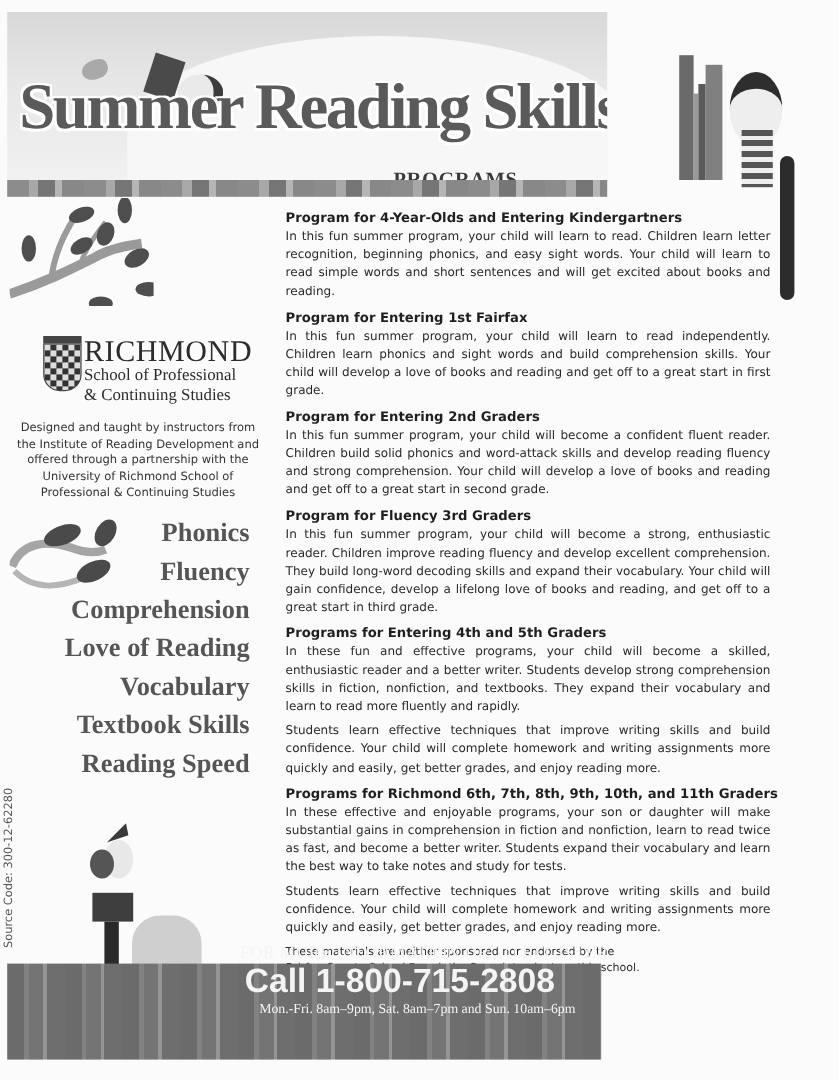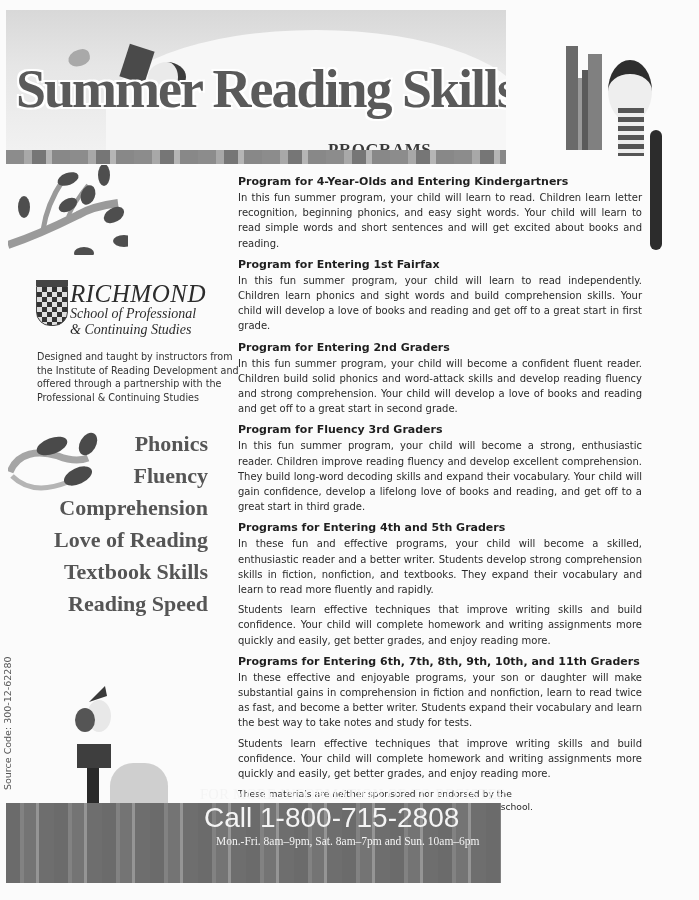--- a/index.html
+++ b/index.html
@@ -63,21 +63,21 @@
   }
   .girl-leg {
     position: absolute; left: 650px; top: 130px; width: 12px; height: 120px;
     background: #2c2c2c; border-radius: 6px;
   }
   
   .branch {
     position: absolute; left: 8px; top: 165px; width: 120px; height: 90px;
   }
   .logo {
-    position: absolute; left: 36px; top: 286px; width: 190px; height: 52px; font-style: italic;
+    position: absolute; left: 36px; top: 286px; width: 190px; height: 52px;
   }
   .shield {
     position: absolute; left: 0; top: 0; width: 30px; height: 38px;
     background: conic-gradient(#333 0 25%, #ddd 0 50%, #333 0 75%, #ddd 0) 0 0/10px 10px;
     border: 1px solid #444; border-radius: 0 0 14px 14px;
   }
   .shield-top {
     position: absolute; left: 0; top: -6px; width: 32px; height: 6px;
     background: #444;
   }
@@ -85,21 +85,21 @@
     position: absolute; left: 34px; top: -6px;
     font-family: "Liberation Serif", serif; font-size: 25px; color: #2c2c2c; letter-spacing: 0.5px;
   }
   .logo-line {
     position: absolute; left: 34px;
     font-family: "Liberation Serif", serif; font-size: 14px; color: #2c2c2c;
     white-space: nowrap;
   }
   .blurb {
     position: absolute; left: 0; top: 350px; width: 230px;
-    text-align: left; font-size: 9.6px; line-height: 13.5px; color: #333; padding-left: 37px;
+    text-align: center; font-size: 9.6px; line-height: 13.5px; color: #333;
   }
   .blurb div { white-space: nowrap; }
   .skills {
     position: absolute; left: 10px; top: 428px; width: 198px; text-align: right;
   }
   .skill {
     font-family: "Liberation Serif", serif; font-weight: bold;
     font-size: 22px; line-height: 32px; color: #555; white-space: nowrap;
   }
   .leafs {
@@ -139,21 +139,21 @@
   }
   .footer-text {
     position: absolute; left: 200px; top: 786px; width: 320px;
     color: #f4f4f4;
   }
   .footer-line1 {
     font-family: "Liberation Serif", serif; font-size: 14.5px; line-height: 16px;
     white-space: nowrap; letter-spacing: 0.3px;
   }
   .footer-phone {
-    font-family: "Liberation Sans", sans-serif; font-weight: normal;
+    font-family: "Liberation Sans", sans-serif; font-weight: bold;
     font-size: 28px; line-height: 32px; white-space: nowrap; margin-left: 4px;
   }
   .footer-hours {
     font-family: "Liberation Serif", serif; font-size: 11.5px; line-height: 14px;
     white-space: nowrap; margin-left: 16px;
   }
 </style>
 </head>
 <body>
 
@@ -196,36 +196,38 @@
   <div class="shield"></div>
   <div class="logo-name">RICHMOND</div>
   <div class="logo-line" style="top:20px">School of Professional</div>
   <div class="logo-line" style="top:36px">&amp; Continuing Studies</div>
 </div>
 
 <div class="blurb">
   <div>Designed and taught by instructors from</div>
   <div>the Institute of Reading Development and</div>
   <div>offered through a partnership with the</div>
+  <div>University of Richmond School of</div>
   <div>Professional &amp; Continuing Studies</div>
 </div>
 
 <svg class="leafs" viewBox="0 0 90 60">
   <path d="M2 40 C10 20 30 18 50 24 C60 28 70 30 80 26" stroke="#a5a5a5" stroke-width="7" fill="none"></path>
   <path d="M4 44 C20 60 40 58 60 50" stroke="#b5b5b5" stroke-width="5" fill="none"></path>
   <ellipse cx="44" cy="14" rx="16" ry="8" fill="#4a4a4a" transform="rotate(-20 44 14)"></ellipse>
   <ellipse cx="80" cy="12" rx="8" ry="12" fill="#4a4a4a" transform="rotate(30 80 12)"></ellipse>
   <ellipse cx="70" cy="44" rx="15" ry="8" fill="#4a4a4a" transform="rotate(-25 70 44)"></ellipse>
 </svg>
 
 <div class="skills">
   <div class="skill">Phonics</div>
   <div class="skill">Fluency</div>
   <div class="skill">Comprehension</div>
   <div class="skill">Love of Reading</div>
+  <div class="skill">Vocabulary</div>
   <div class="skill">Textbook Skills</div>
   <div class="skill">Reading Speed</div>
 </div>
 
 <div class="source-code">Source Code: 300-12-62280</div>
 
 <svg class="kid" viewBox="0 0 40 140">
   <ellipse cx="24" cy="30" rx="12" ry="16" fill="#e8e8e8"></ellipse>
   <path d="M14 16 L30 0 L32 10 Z" fill="#3a3a3a"></path>
   <ellipse cx="10" cy="34" rx="10" ry="12" fill="#555"></ellipse>
@@ -261,21 +263,21 @@
     </div>
   </div>
   <div class="prog">
     <div class="prog-title">Programs for Entering 4th and 5th Graders</div>
     <div class="prog-body">
       <p>In these fun and effective programs, your child will become a skilled, enthusiastic reader and a better writer. Students develop strong comprehension skills in fiction, nonfiction, and textbooks. They expand their vocabulary and learn to read more fluently and rapidly.</p>
       <p>Students learn effective techniques that improve writing skills and build confidence. Your child will complete homework and writing assignments more quickly and easily, get better grades, and enjoy reading more.</p>
     </div>
   </div>
   <div class="prog">
-    <div class="prog-title">Programs for Entering 6th, 7th, 8th, 9th, 10th, and 11th Graders</div>
+    <div class="prog-title">Programs for Richmond 6th, 7th, 8th, 9th, 10th, and 11th Graders</div>
     <div class="prog-body">
       <p>In these effective and enjoyable programs, your son or daughter will make substantial gains in comprehension in fiction and nonfiction, learn to read twice as fast, and become a better writer. Students expand their vocabulary and learn the best way to take notes and study for tests.</p>
       <p>Students learn effective techniques that improve writing skills and build confidence. Your child will complete homework and writing assignments more quickly and easily, get better grades, and enjoy reading more.</p>
     </div>
   </div>
   <div class="disclaimer">
     <div>These materials are neither sponsored nor endorsed by the</div>
     <div>Fairfax County School Board, the Superintendent, or this school.</div>
   </div>
 </div>

